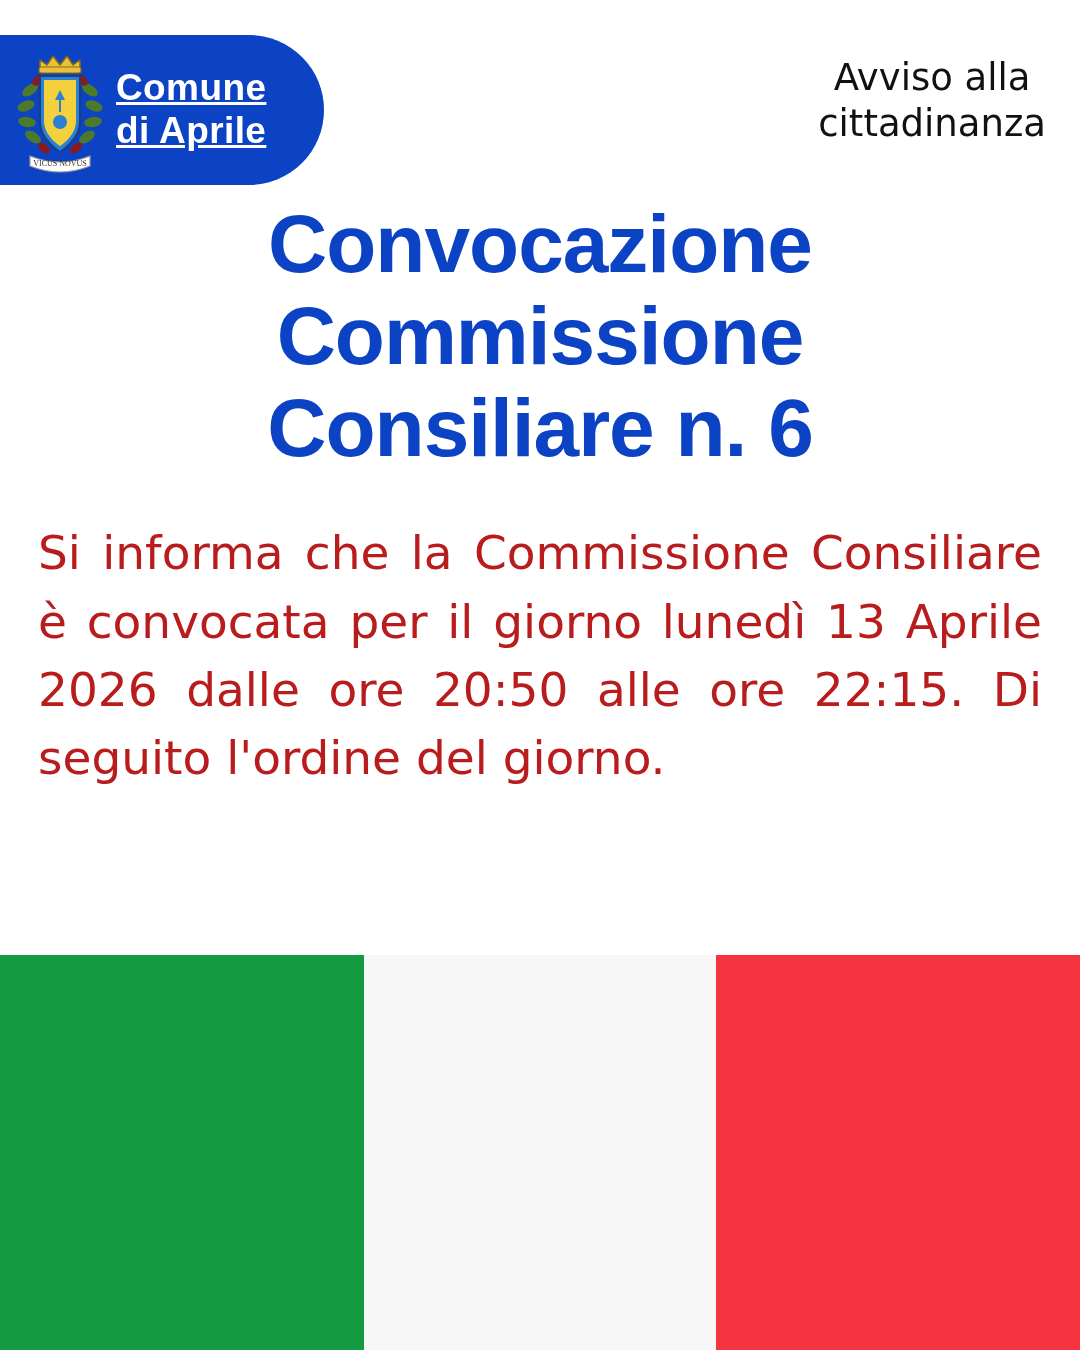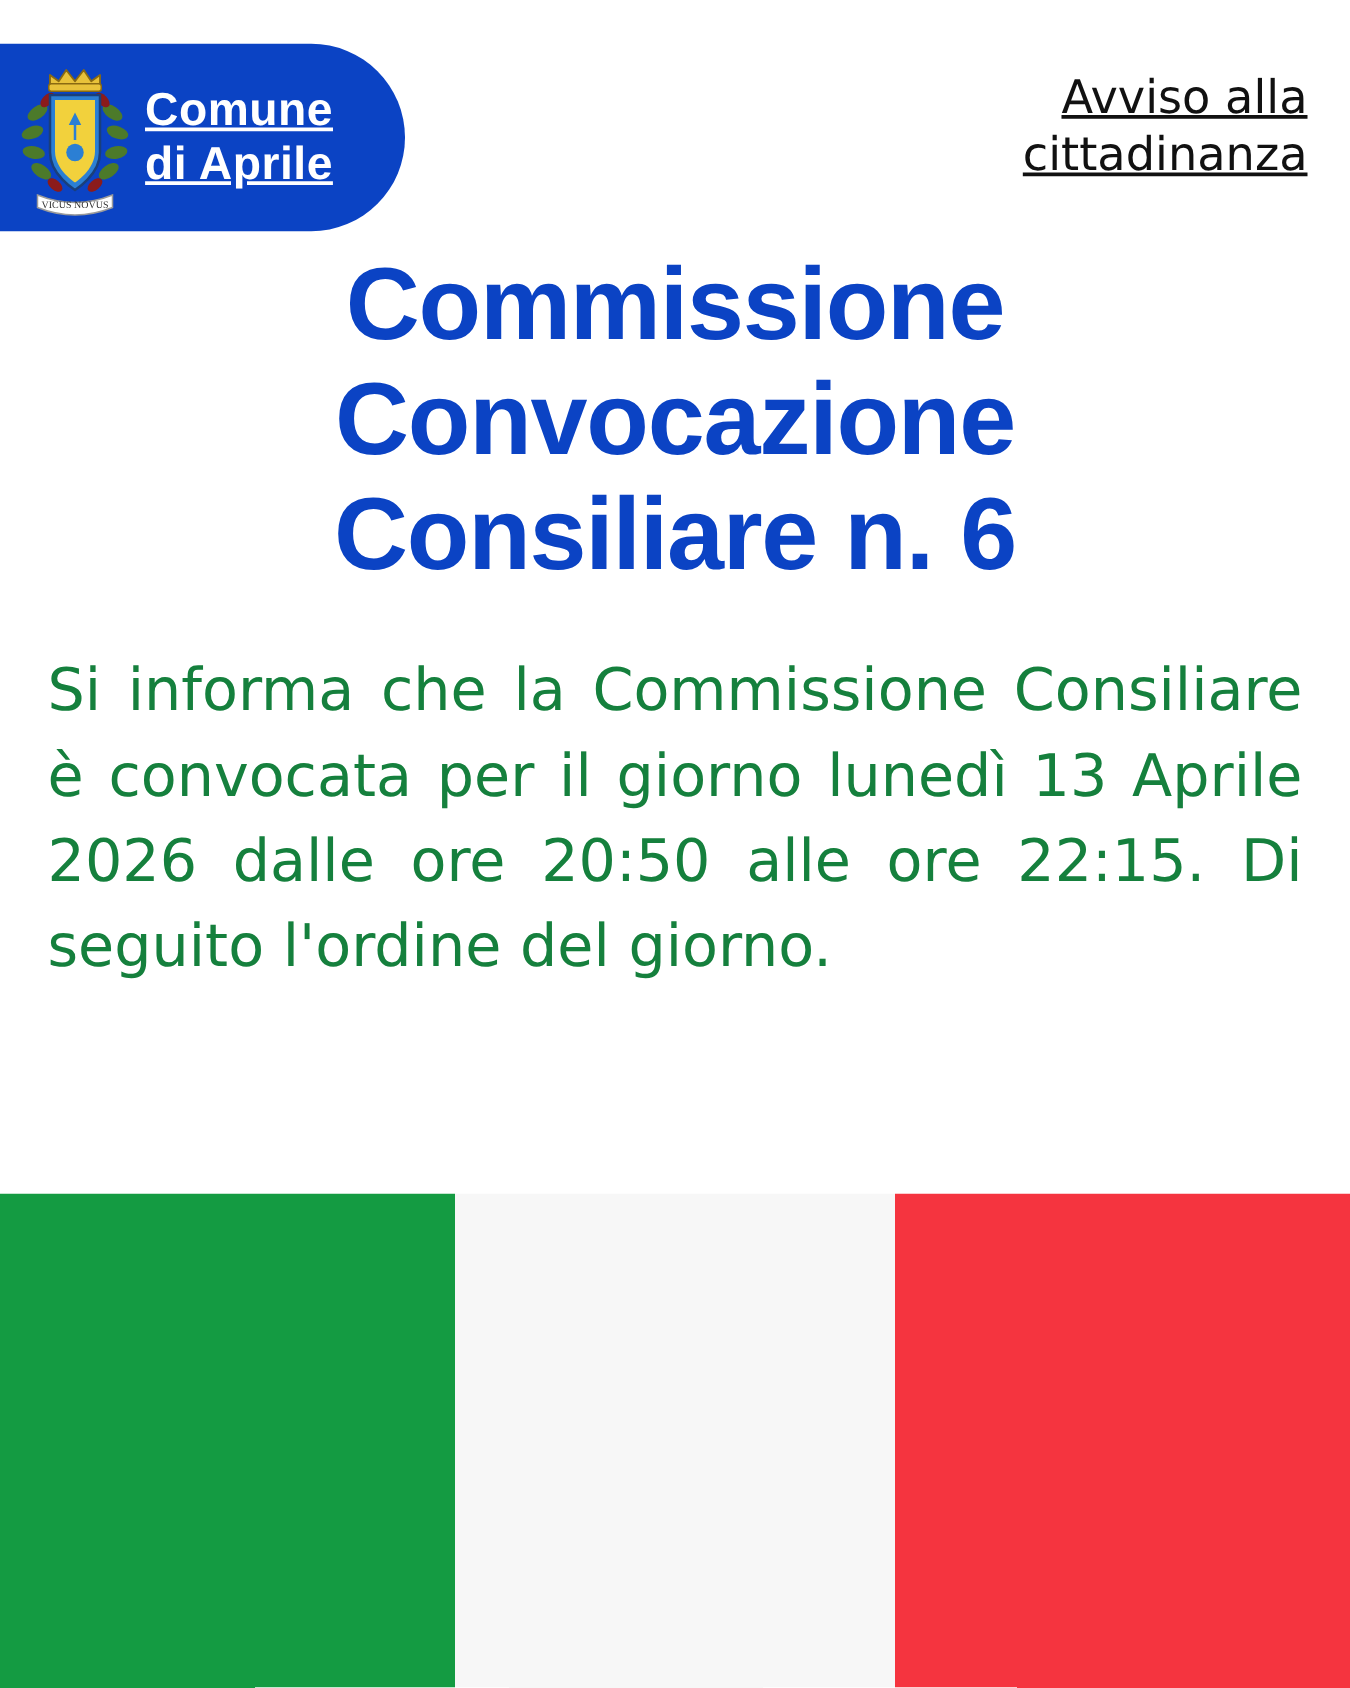--- a/index.html
+++ b/index.html
@@ -52,47 +52,46 @@
     text-decoration: underline;
   }
   .badge-text .line2 {
     display: block;
   }
 
   .avviso {
     position: absolute;
     right: 34px;
     top: 55px;
-    text-align: right;
+    text-align: center;
     font-size: 37px;
     line-height: 1.25;
     color: #111111;
     font-family: "DejaVu Sans", sans-serif;
-    text-decoration: underline;
   }
   .avviso span { display: block; }
 
   
   .title {
     margin: 8px 40px 0 40px;
     text-align: center;
     color: #0b43c4;
     font-size: 82px;
     font-weight: bold;
     line-height: 1.12;
     letter-spacing: -1px;
   }
   .title span { display: block; }
 
   
   .body-text {
     margin: 46px 38px 0 38px;
     font-size: 47px;
     line-height: 1.45;
-    color: #15803d;
+    color: #b91c1c;
     text-align: justify;
     font-family: "DejaVu Sans", sans-serif;
   }
 
   
   .flag {
     position: absolute;
     left: 0;
     bottom: 0;
     width: 1080px;
@@ -150,22 +149,22 @@
   </div>
 
   <div class="avviso">
     <span>Avviso alla</span>
     <span>cittadinanza</span>
   </div>
 
 </div>
 
 <h1 class="title">
+  <span>Convocazione</span>
   <span>Commissione</span>
-  <span>Convocazione</span>
   <span>Consiliare n. 6</span>
 </h1>
 
 <p class="body-text">Si informa che la Commissione Consiliare è convocata per il giorno lunedì 13 Aprile 2026 dalle ore 20:50 alle ore 22:15. Di seguito l'ordine del giorno.</p>
 
 <div class="flag">
   <div class="flag-band flag-green"></div>
   <div class="flag-band flag-white"></div>
   <div class="flag-band flag-red"></div>
 </div>

